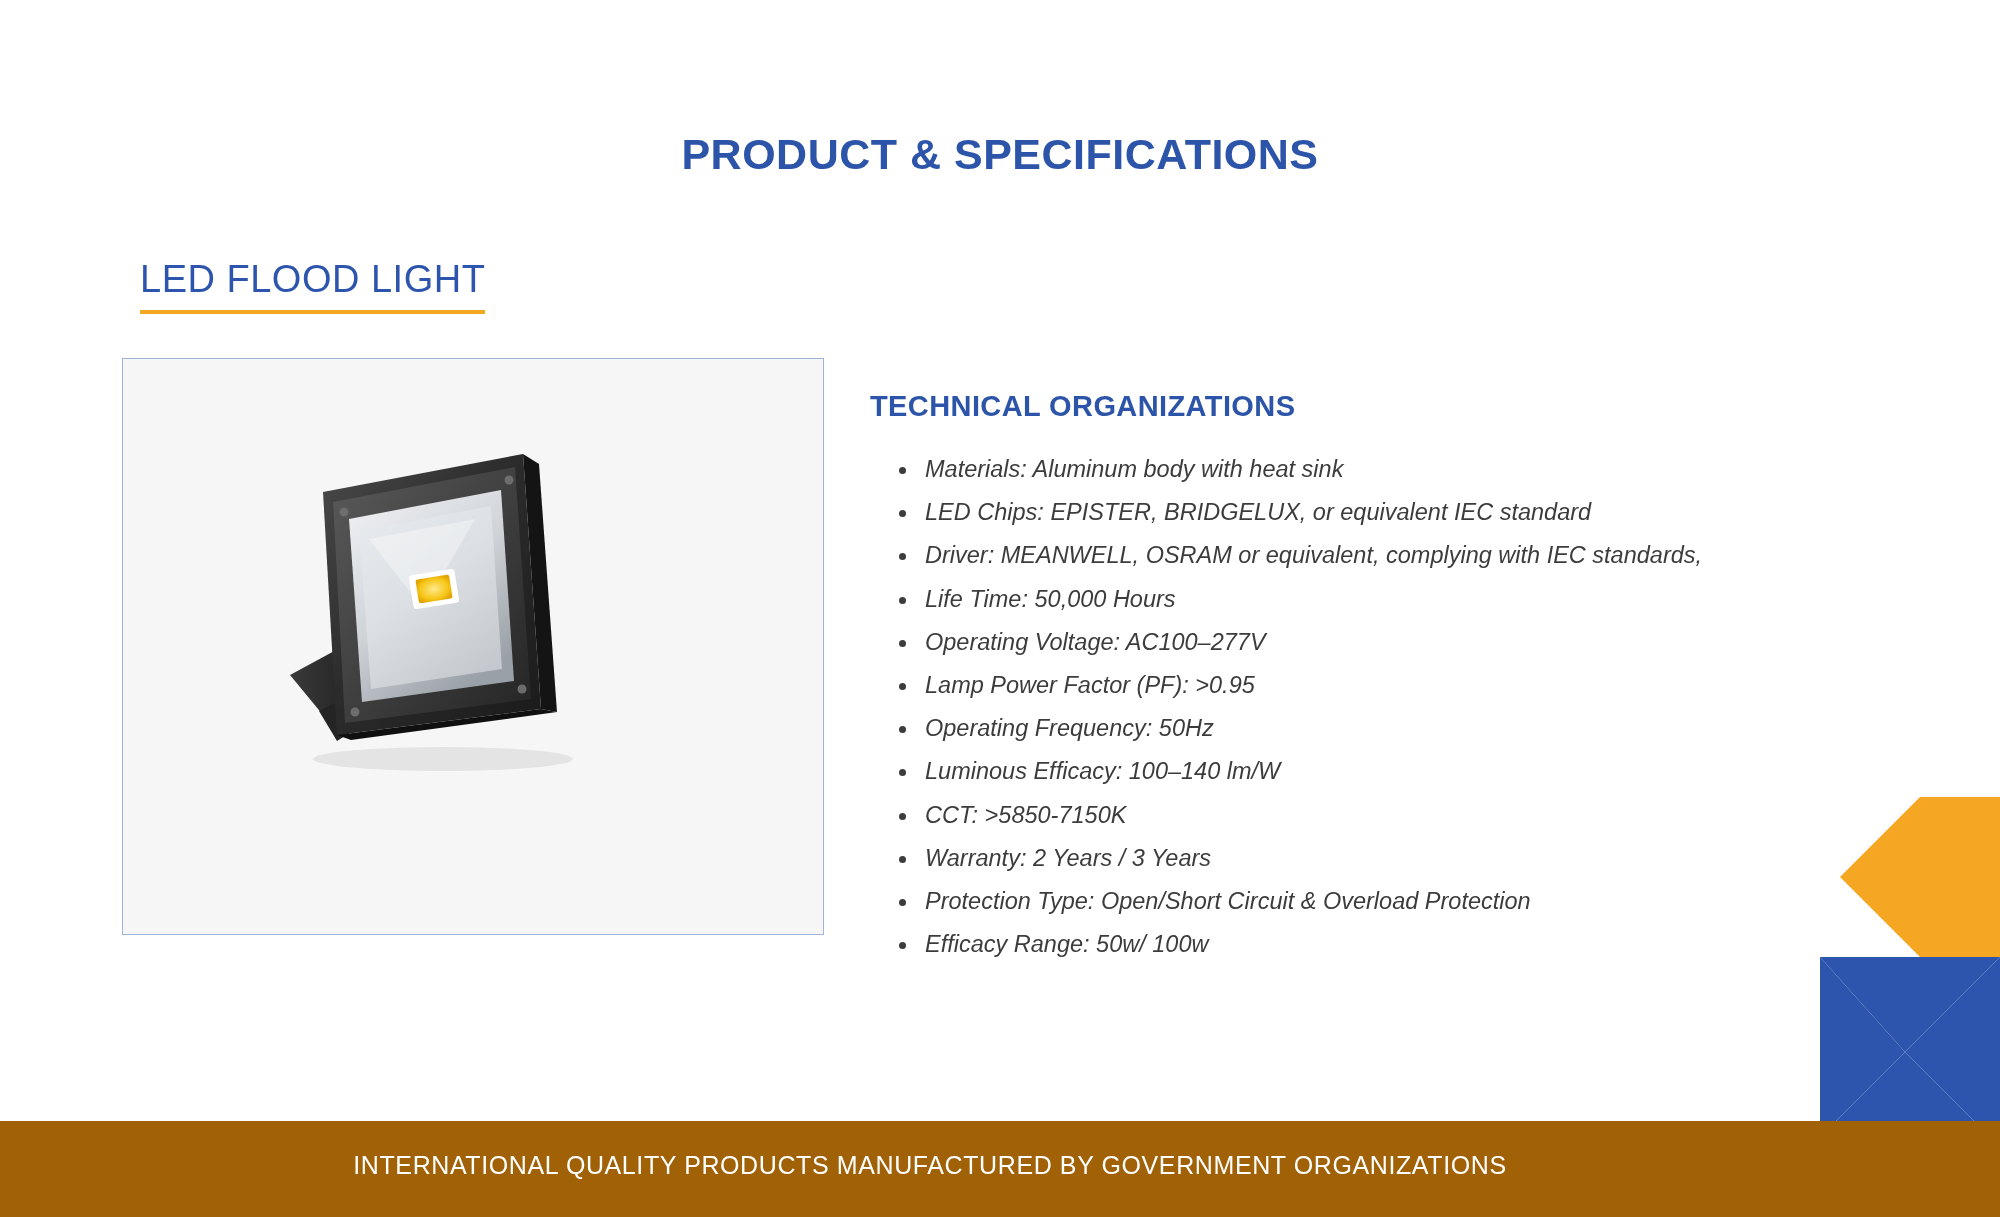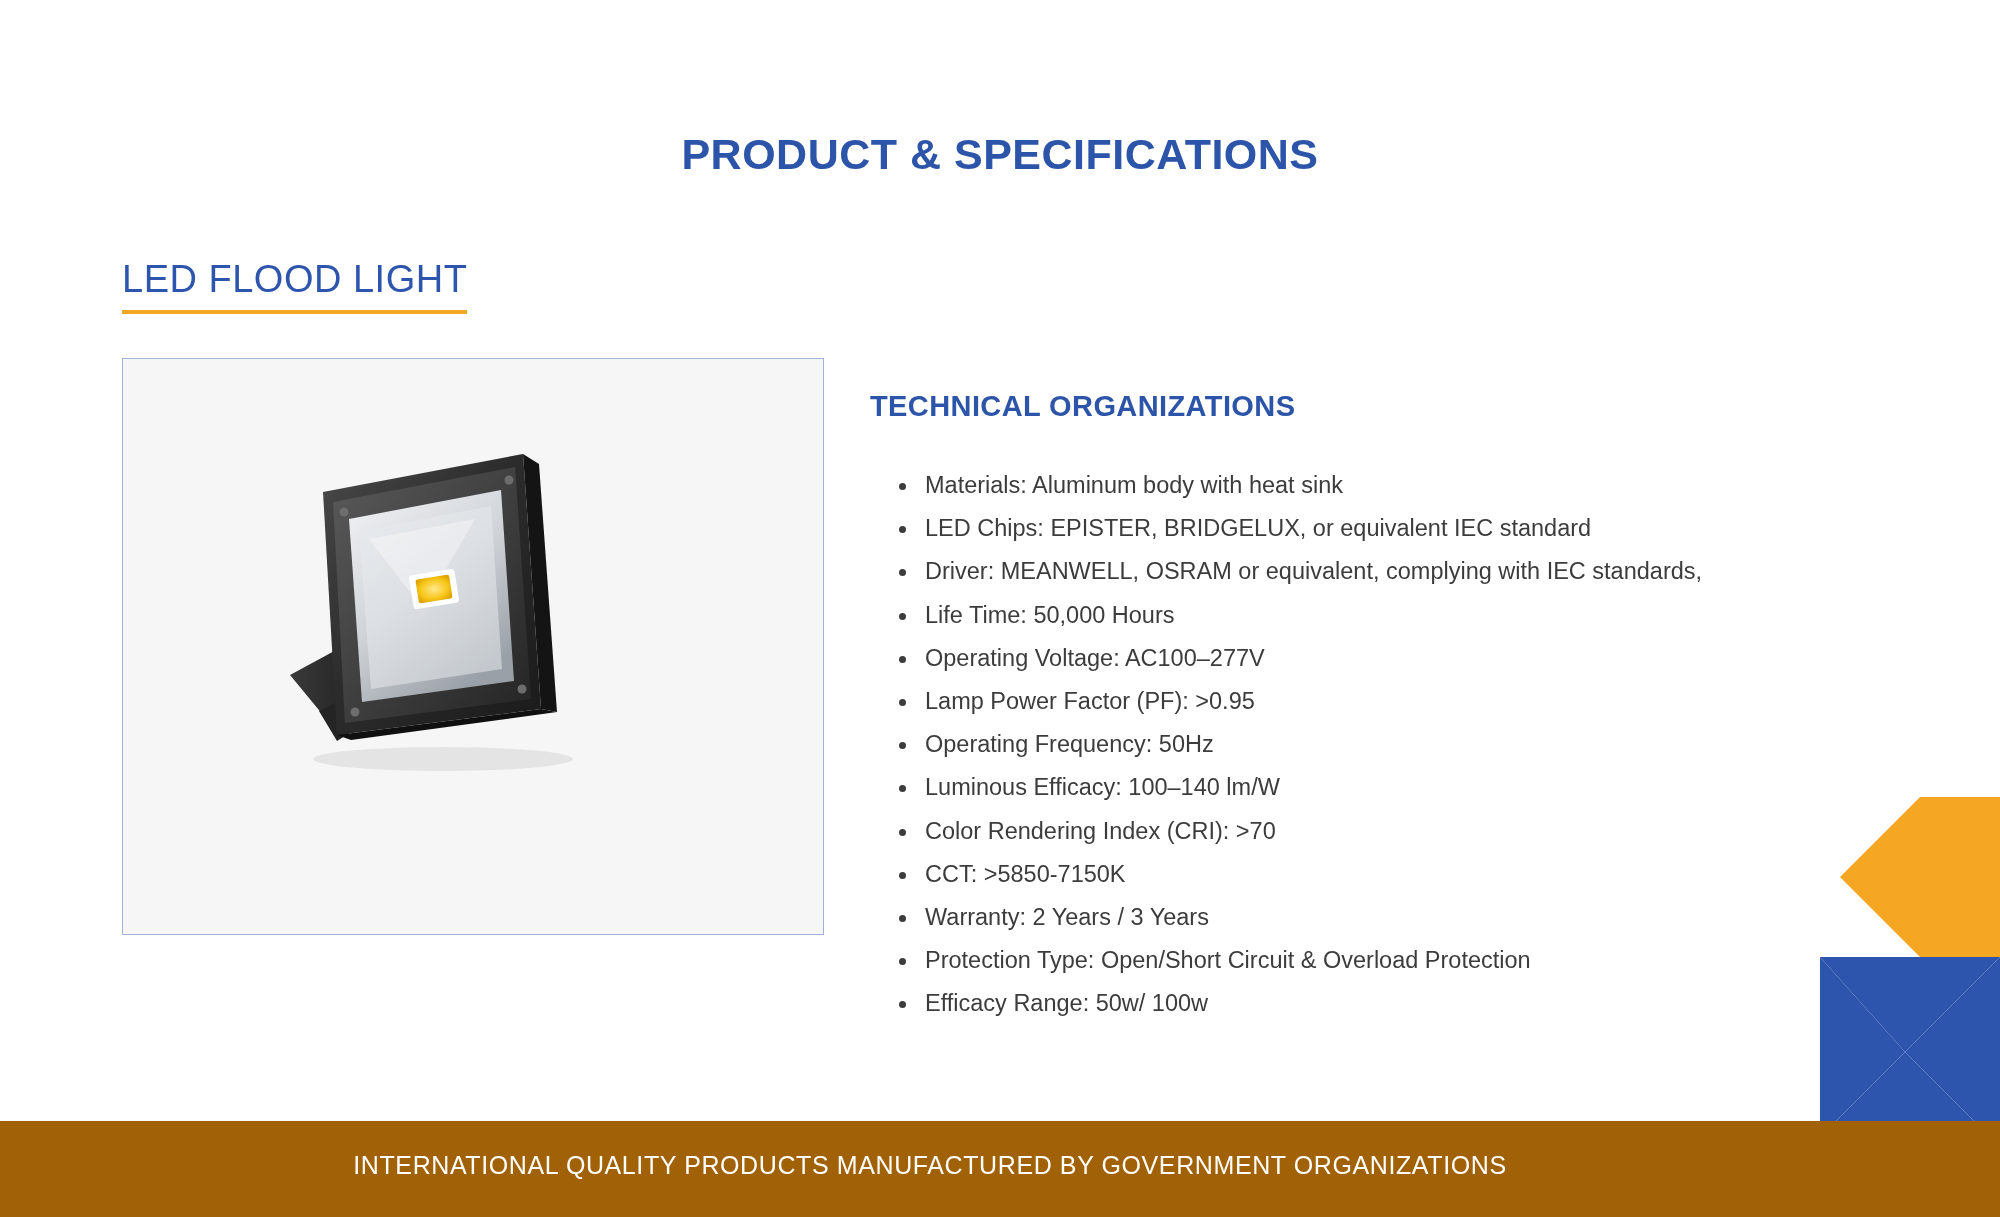--- a/index.html
+++ b/index.html
@@ -33,21 +33,21 @@
     font-size: 43px;
     font-weight: bold;
     letter-spacing: 0.5px;
     color: #2c54a8;
   }
 
   
   .product-name-wrap {
     position: absolute;
     top: 258px;
-    left: 122px;
+    left: 140px;
     text-align: right;
   }
   .product-name {
     font-size: 38px;
     color: #2d55ad;
     letter-spacing: 0.5px;
     padding-bottom: 9px;
     display: inline-block;
   }
   .product-name-underline {
@@ -83,25 +83,26 @@
     top: 390px;
     font-size: 29px;
     font-weight: bold;
     color: #2c54a8;
     letter-spacing: 0.4px;
   }
 
   .specs-list {
     position: absolute;
     left: 880px;
-    top: 464px;
+    top: 448px;
     width: 1000px;
     margin: 0;
     padding: 0 0 0 45px;
     list-style: none;
+    font-style: italic;
   }
   .specs-list li {
     position: relative;
     font-size: 23.5px;
     line-height: 43.2px;
     color: #3c3c3c;
     white-space: nowrap;
   }
   .specs-list li::before {
     content: "";
@@ -218,21 +219,20 @@
 
   <ul class="specs-list">
     <li>Materials: Aluminum body with heat sink</li>
     <li>LED Chips: EPISTER, BRIDGELUX, or equivalent IEC standard</li>
     <li>Driver: MEANWELL, OSRAM or equivalent, complying with IEC standards,</li>
     <li>Life Time: 50,000 Hours</li>
     <li>Operating Voltage: AC100–277V</li>
     <li>Lamp Power Factor (PF): &gt;0.95</li>
     <li>Operating Frequency: 50Hz</li>
     <li>Luminous Efficacy: 100–140 lm/W</li>
-    <li>Color Rendering Index (CRI): &gt;70</li>
     <li>CCT: &gt;5850-7150K</li>
     <li>Warranty: 2 Years / 3 Years</li>
     <li>Protection Type: Open/Short Circuit &amp; Overload Protection</li>
     <li>Efficacy Range: 50w/ 100w</li>
   </ul>
 
   <svg class="deco" viewBox="0 0 740 510">
 
     <polygon points="660,90 740,90 740,250 660,250" fill="#f5a623"></polygon>
 

